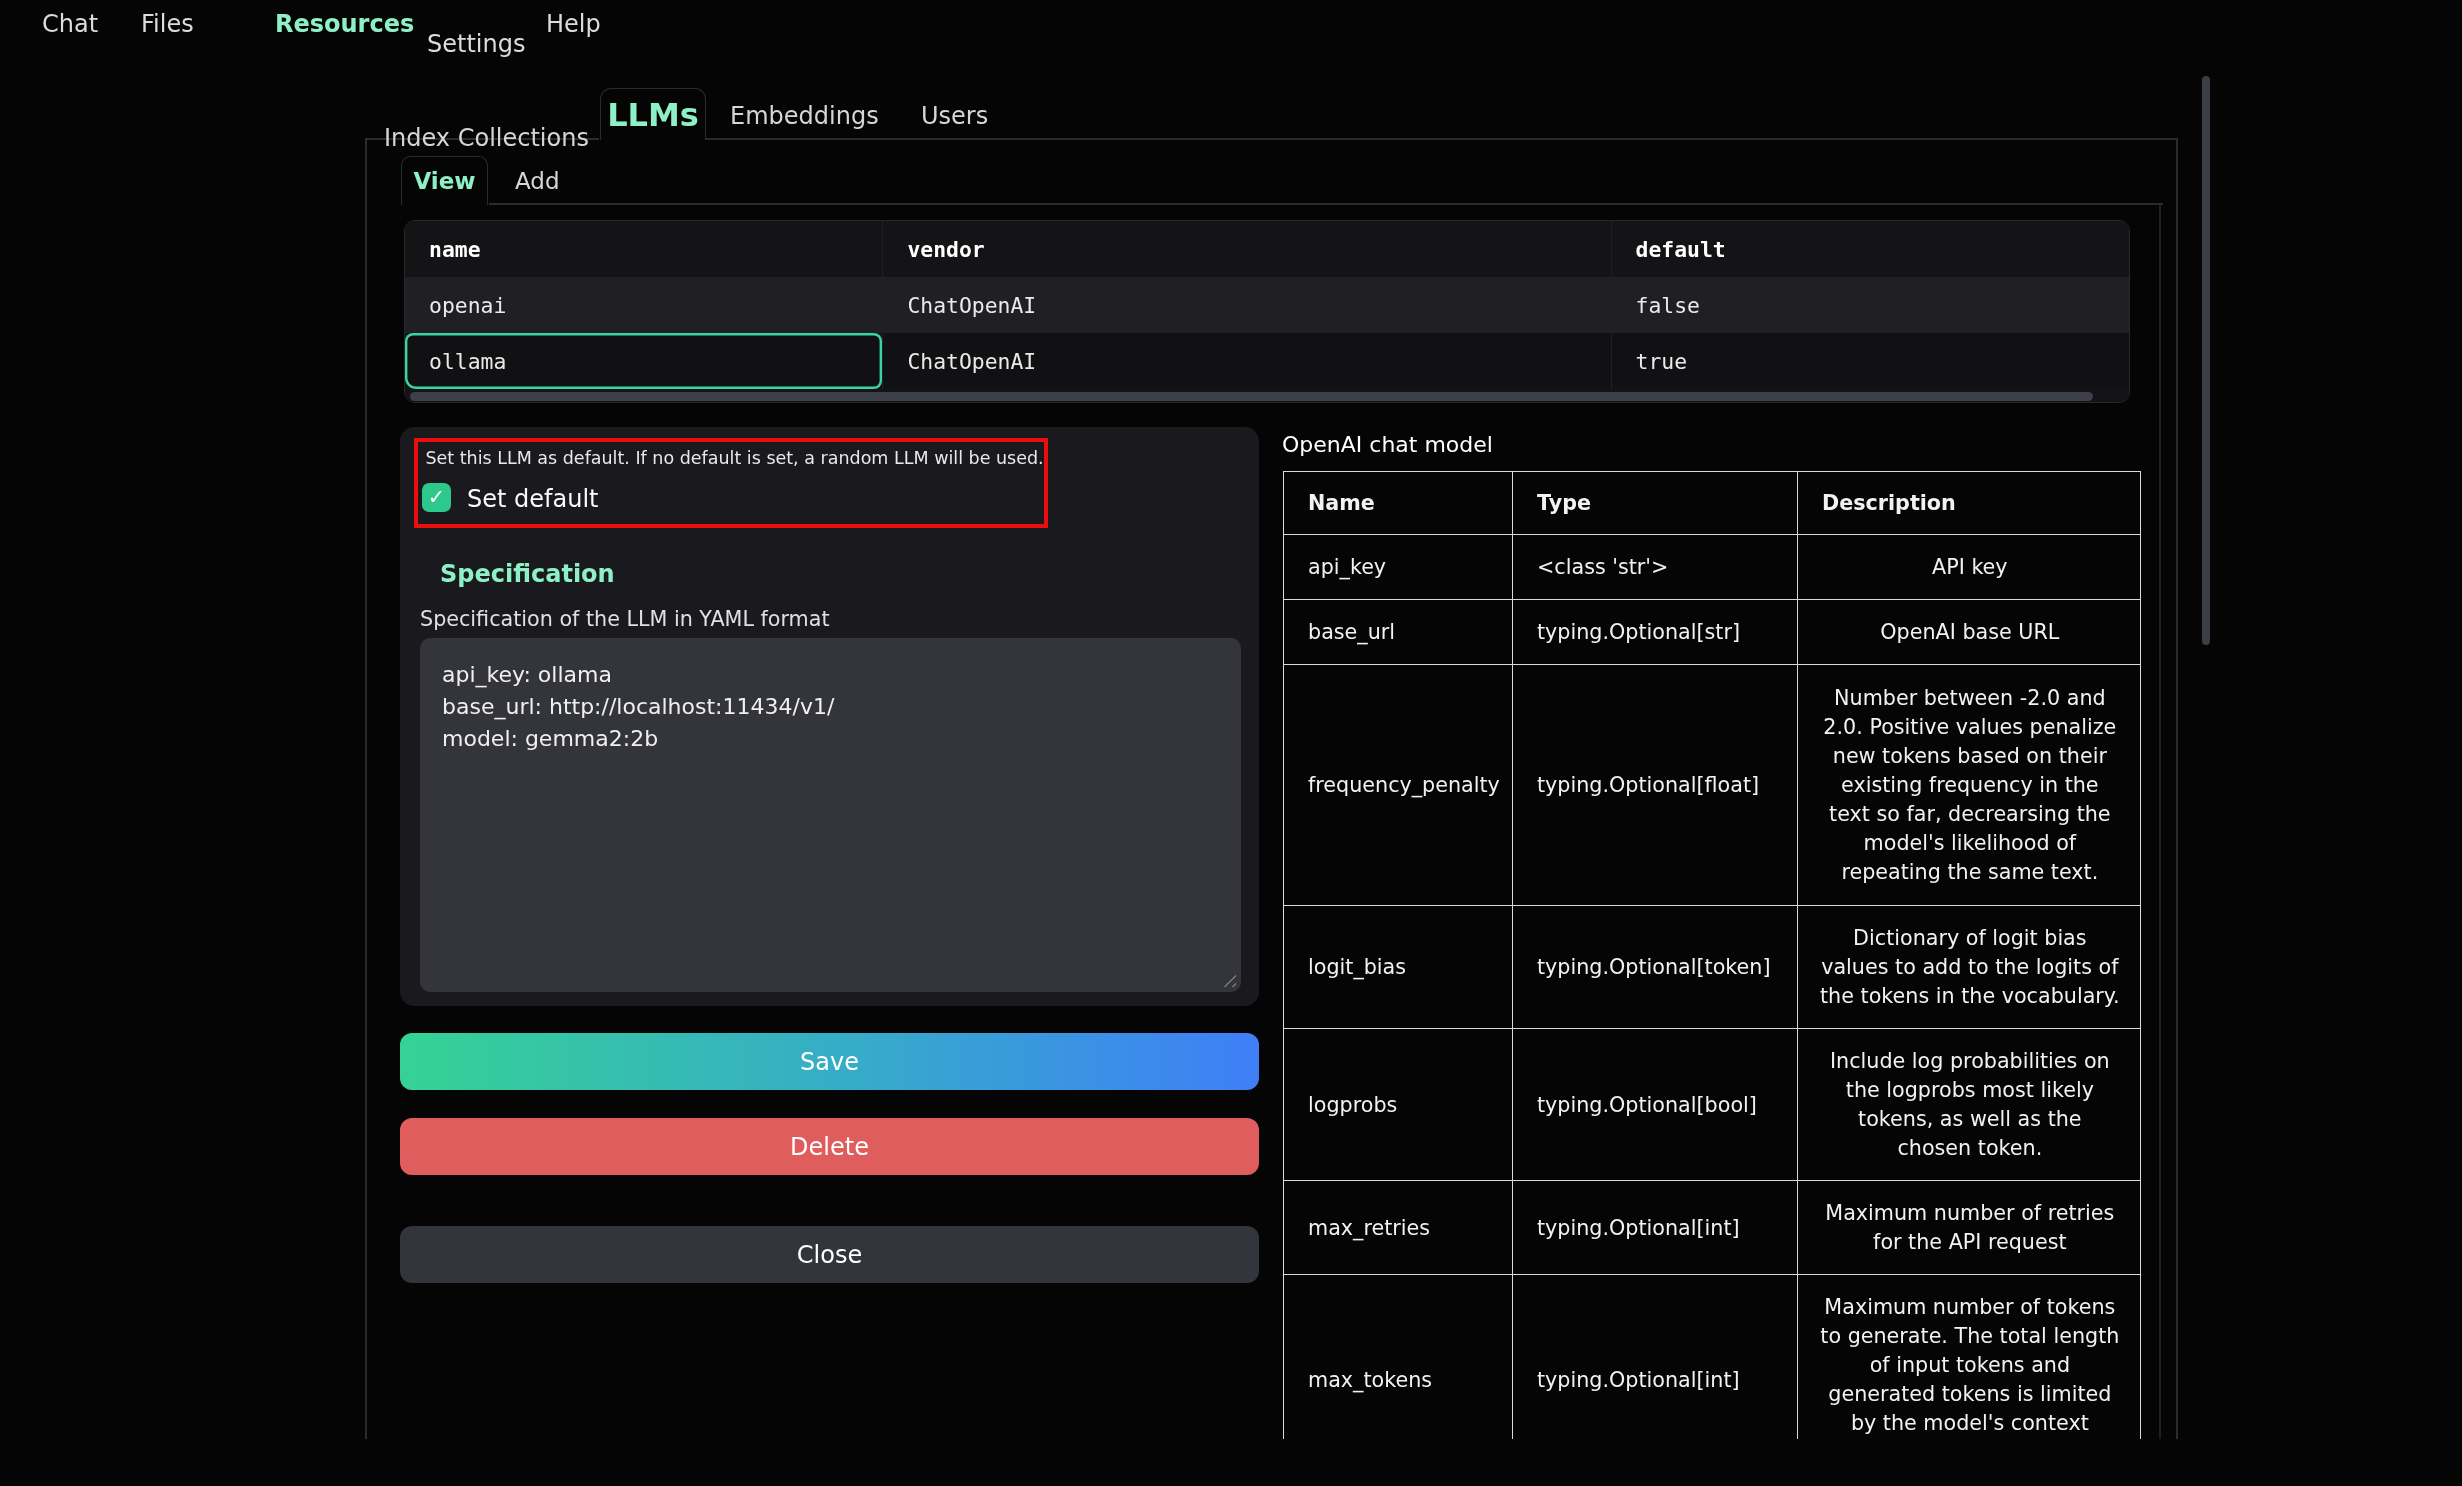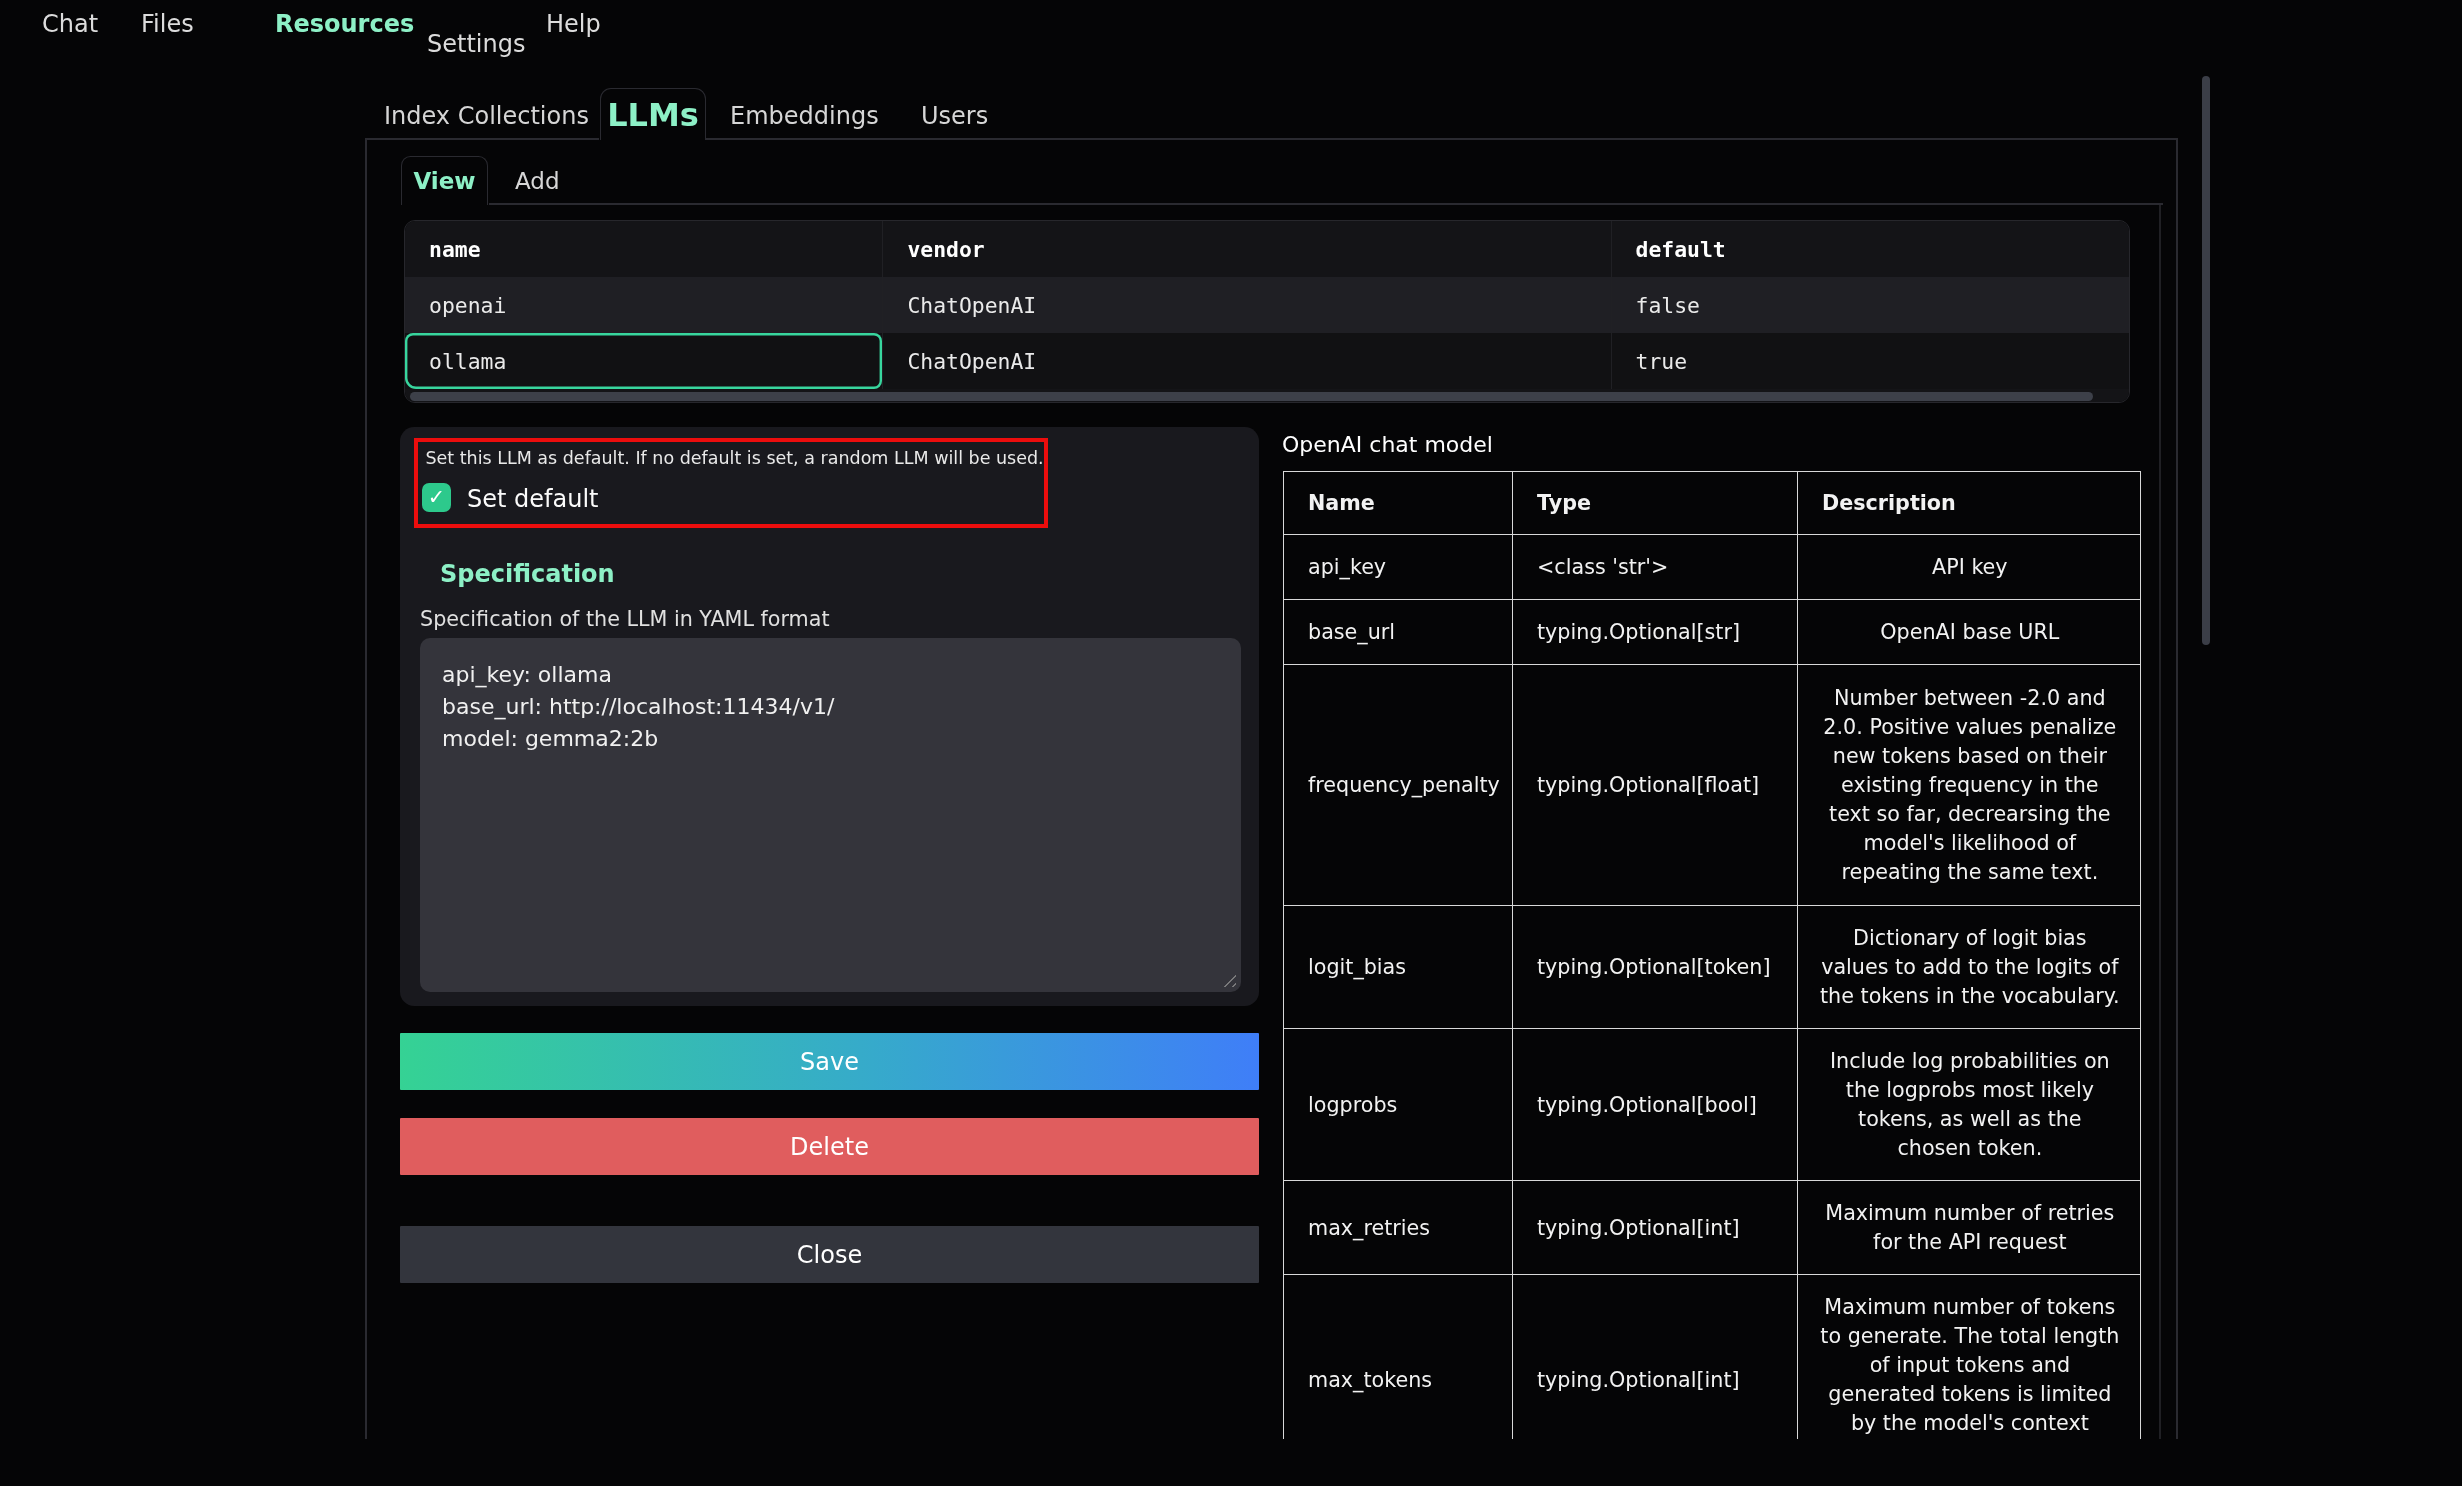--- a/index.html
+++ b/index.html
@@ -59,21 +59,21 @@
   #set-default-label{position:absolute;left:67px;top:58px;font-size:24px;color:#fbfbfb;}
   #spec-heading{position:absolute;left:40px;top:133px;font-size:24px;font-weight:600;color:var(--accent-green);}
   #spec-caption{position:absolute;left:20px;top:180px;font-size:20.7px;color:#e0e0e0;}
   #yaml-textarea{position:absolute;left:20px;top:211px;width:821px;height:354px;background:#34343b;border-radius:10px;
        padding:20.7px 22px;font-size:22px;line-height:32px;color:#f0f0f0;white-space:pre;cursor:text;}
   #resize-handle{position:absolute;right:4.8px;bottom:4.8px;width:17.5px;height:17.5px;cursor:nwse-resize;
        background:repeating-linear-gradient(135deg,transparent 0 4px,#8a8a8a 4px 5.6px);
        clip-path:polygon(100% 0,100% 100%,0 100%);opacity:.8;}
 
   
-  .action-btn{position:absolute;left:400px;width:859px;height:57px;border:none;border-radius:1px;
+  .action-btn{position:absolute;left:400px;width:859px;height:57px;border:none;border-radius:12px;
        font-family:"DejaVu Sans",sans-serif;font-size:24px;color:#ffffff;display:flex;align-items:center;justify-content:center;cursor:pointer;}
   #save-btn{top:1033px;background:linear-gradient(90deg,var(--save-grad-start,#35d294) 0%,#36aacb 55%,var(--save-grad-end,#3f7ef8) 100%);}
   #delete-btn{top:1118px;background:var(--delete-red);}
   #close-btn{top:1226px;background:#33353d;}
 
   
   #doc-pane{position:absolute;left:1271px;top:429px;width:913px;height:1010px;overflow:hidden;}
   #doc-title{position:absolute;left:11px;top:3.2px;font-size:22px;color:#ffffff;}
   #doc-table{position:absolute;left:12px;top:42px;width:857px;border-collapse:collapse;table-layout:fixed;}
   #doc-table col.c0{width:229px;} #doc-table col.c1{width:285px;} #doc-table col.c2{width:343px;}
@@ -203,17 +203,17 @@
             <td>max_tokens</td>
             <td>typing.Optional[int]</td>
             <td class="desc">Maximum number of tokens to generate. The total length of input tokens and generated tokens is limited by the model's context length.</td>
           </tr>
         </tbody>
     </table>
   </div>
 
   <div id="v-scroll-thumb"></div>
 
-<span class="tab-label" style="left: 384px;">Index Collections</span>
+<span class="tab-label" style="left: 384px; margin-top: 22px;">Index Collections</span>
     <span class="tab-label" style="left: 730px;">Embeddings</span>
     <span class="tab-label" style="left: 921px;">Users</span>
   </div>
 
 
 </body></html>

